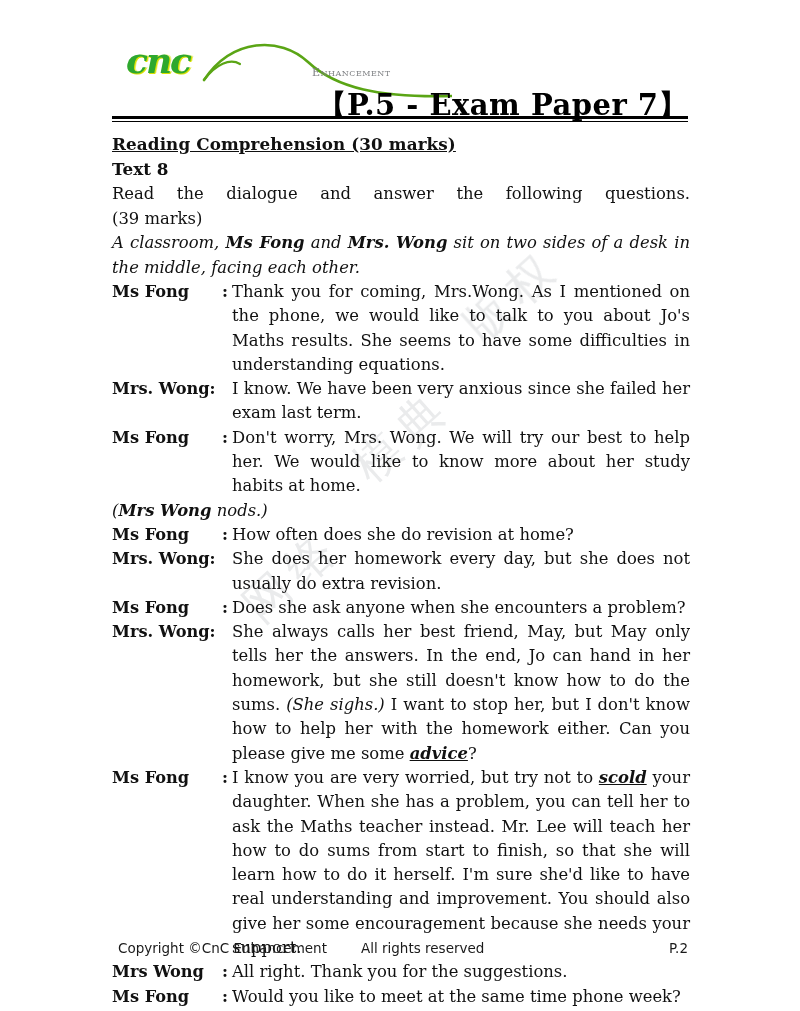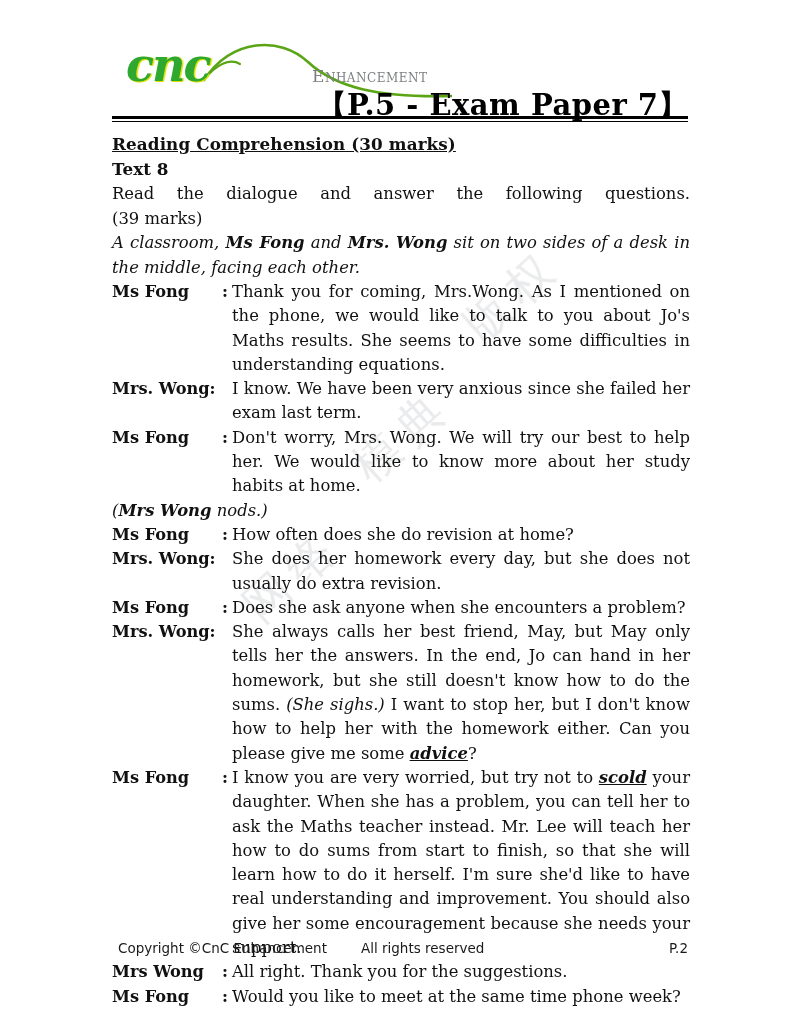--- a/index.html
+++ b/index.html
@@ -60,40 +60,40 @@
   .logo-wrap {
     position: absolute;
     left: 0; top: 0;
     width: 340px; height: 70px;
   }
   .logo-cnc {
     position: absolute;
     left: 14px;
     top: 2px;
     font-family: "DejaVu Serif", "Liberation Serif", serif;
-    font-size: 46px;
+    font-size: 36px;
     font-weight: 700;
     font-style: italic;
     color: #2ea82e;
     letter-spacing: -2px;
     text-shadow: 1px 1px 0 #d8e000, 2px 0 0 rgba(216,224,0,0.45);
     line-height: 1;
     text-align: right;
   }
   .logo-swoosh {
     position: absolute;
     left: 0; top: 0;
     width: 340px; height: 70px;
   }
   .enhancement {
     position: absolute;
     left: 200px;
     top: 26px;
     font-family: "DejaVu Serif", "Liberation Serif", serif;
-    font-size: 17px;
+    font-size: 11px;
     color: #7d7f82;
     letter-spacing: 0.5px;
     font-variant: small-caps;
     white-space: nowrap;
   }
 
   .exam-title {
     position: absolute;
     right: 0;
     top: 46px;

